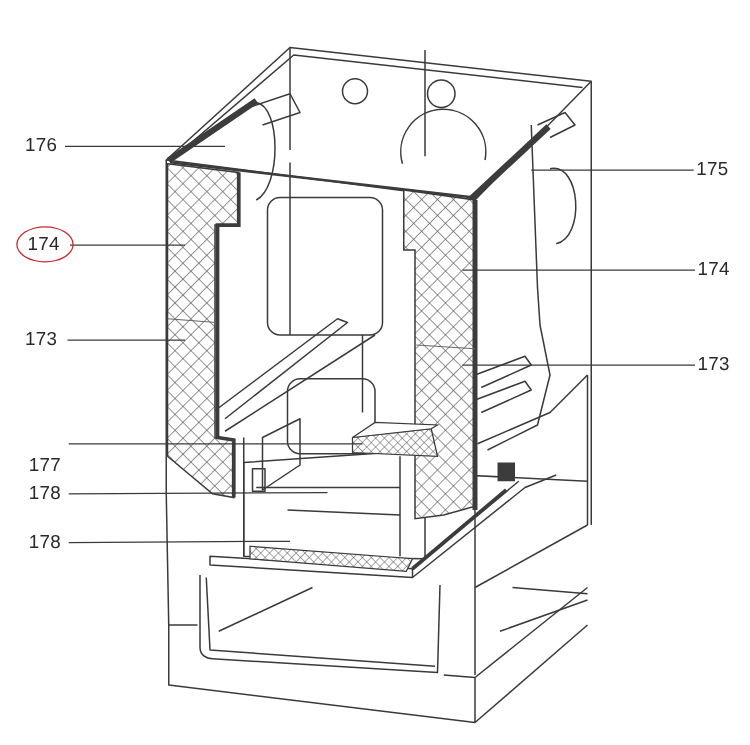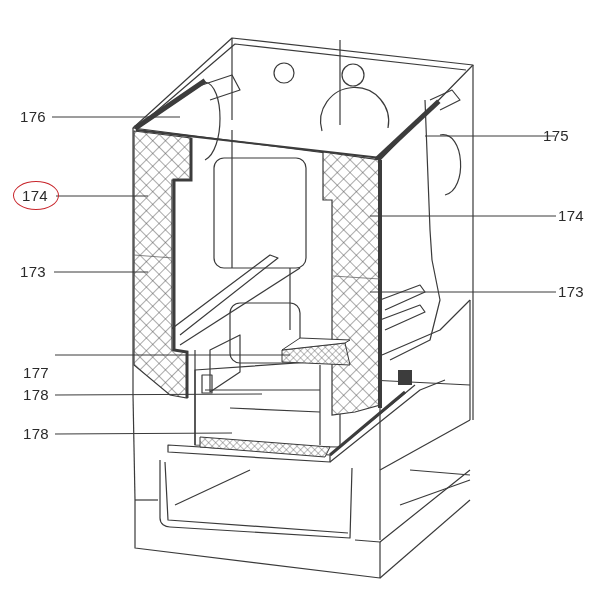--- a/index.html
+++ b/index.html
@@ -143,16 +143,16 @@
 
   <div class="highlight-ring" style="left:13px; top:181px; width:46px; height:29px;"></div>
 
   <span class="callout-label" style="left:20px; top:109px;">176</span>
   <span class="callout-label" style="left:22px; top:188px;">174</span>
   <span class="callout-label" style="left:20px; top:264px;">173</span>
   <span class="callout-label" style="left:23px; top:365px;">177</span>
   <span class="callout-label" style="left:23px; top:387px;">178</span>
   <span class="callout-label" style="left:23px; top:426px;">178</span>
 
-  <span class="callout-label" style="left:543px; top:128px;">175</span>
+  <span class="callout-label" style="left:557px; top:128px;">175</span>
   <span class="callout-label" style="left:558px; top:208px;">174</span>
   <span class="callout-label" style="left:558px; top:284px;">173</span>
 </div>
 
 </body></html>

